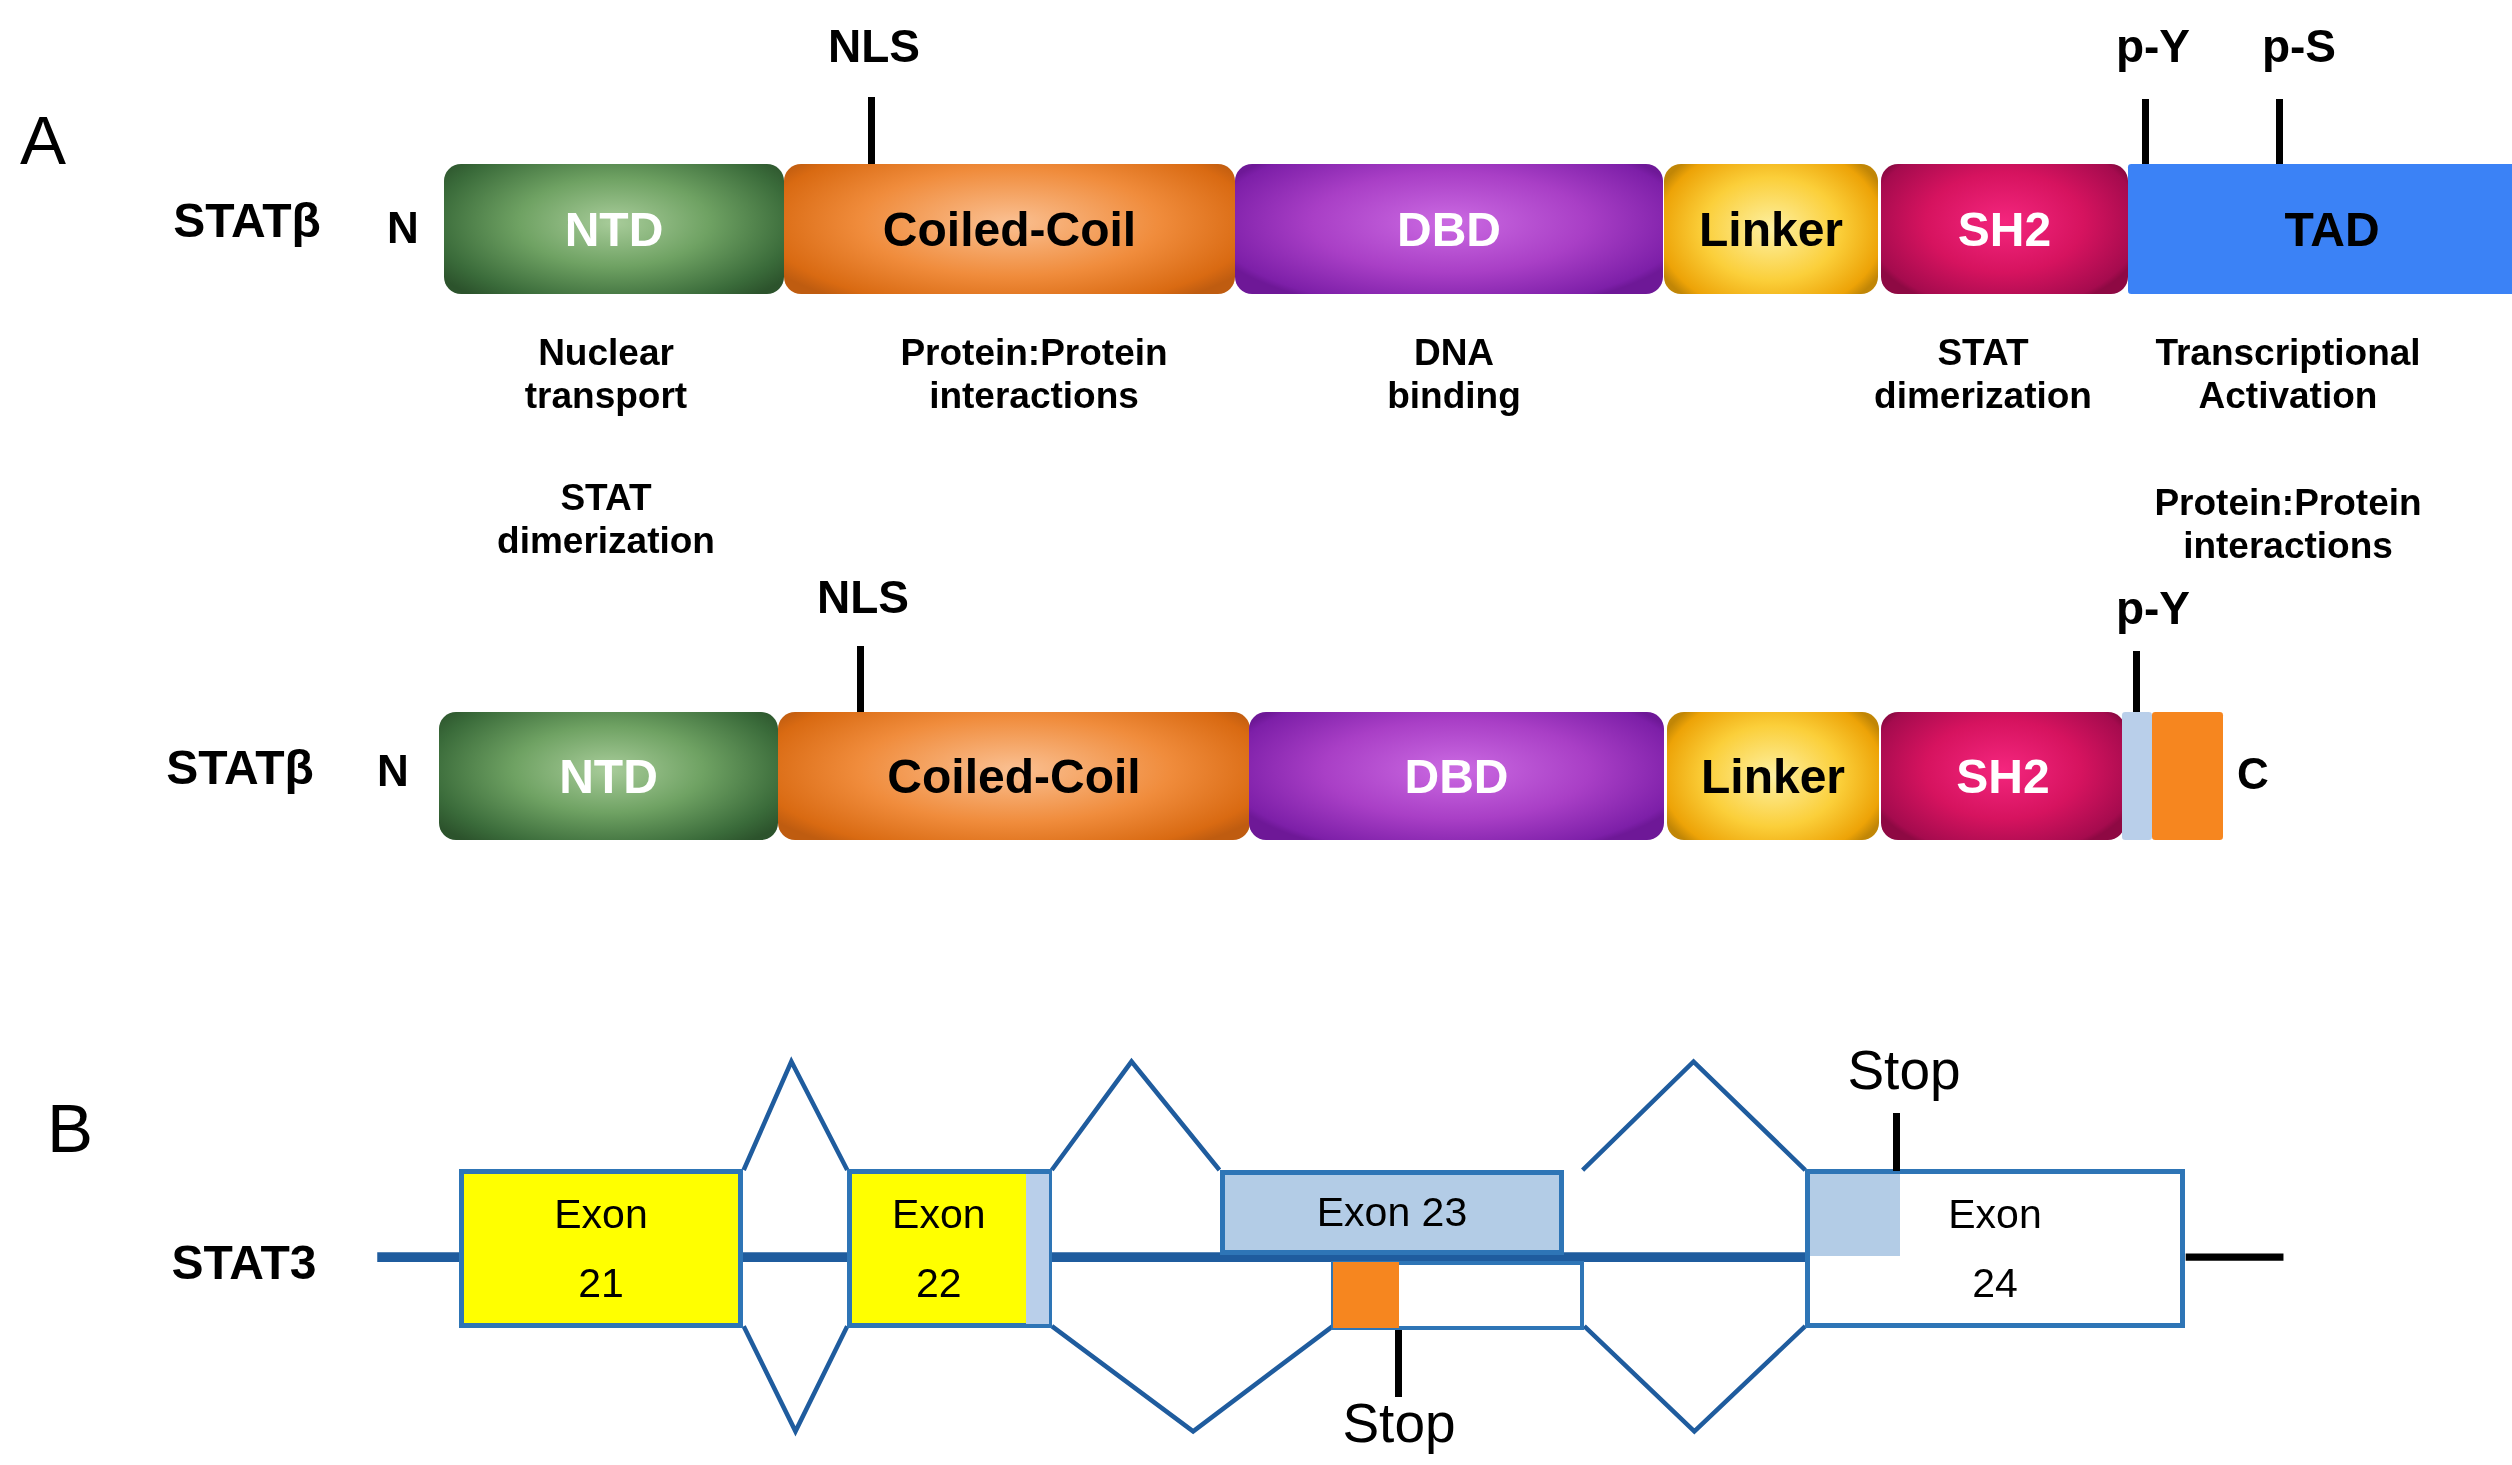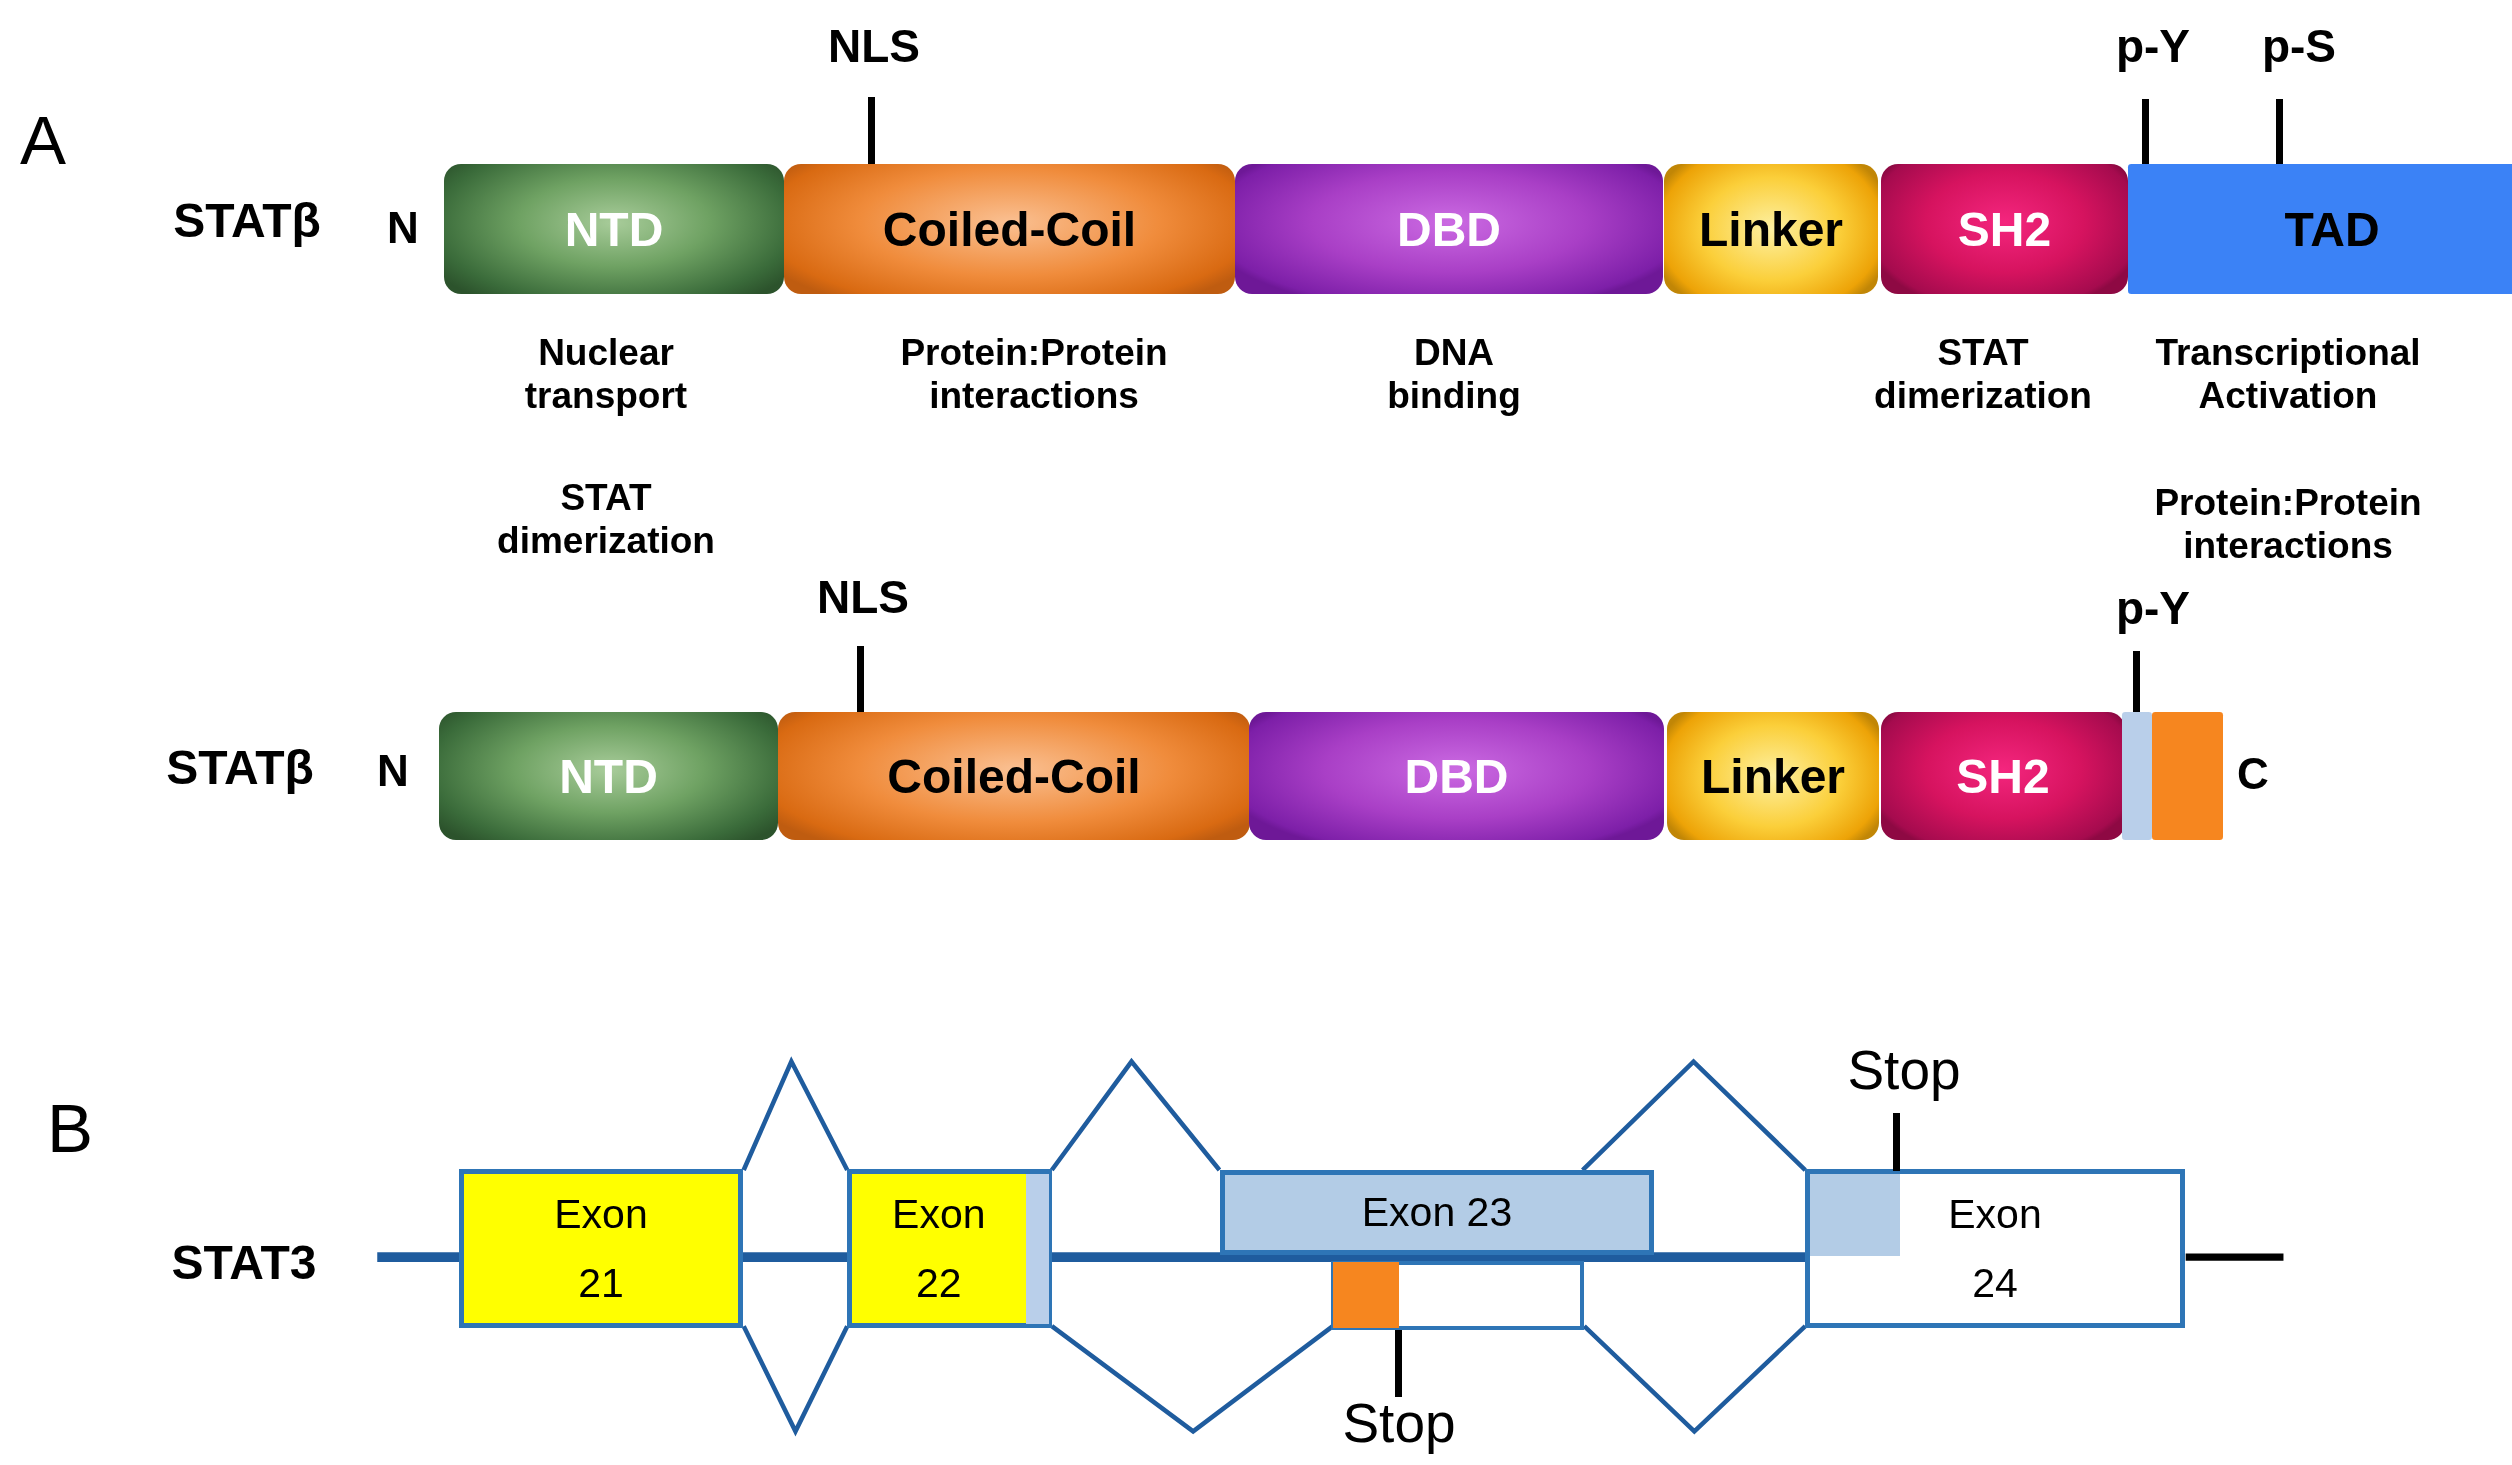--- a/index.html
+++ b/index.html
@@ -112,21 +112,21 @@
     <polyline points="1928,1614 2062,1742 2197,1614" fill="none" stroke="#1f5c9e" stroke-width="5.5"></polyline>
   </svg>
 
   <div class="exon-box" style="left: 459px; top: 1169px; width: 284px; height: 159px; background: rgb(255, 255, 0);">Exon
 21</div>
 
   <div class="exon-box" style="left: 847px; top: 1169px; width: 205px; height: 159px; padding-right: 21.4px; background: rgb(255, 255, 0);">Exon
 22</div>
   <div class="abs" style="left: 1026px; top: 1174px; width: 23px; height: 150px; background: rgb(185, 207, 234);"></div>
 
-  <div class="exon-box" style="left: 1220px; top: 1170px; width: 434px; height: 85px; background: rgb(179, 204, 230);">Exon 23</div>
+  <div class="exon-box" style="left: 1220px; top: 1170px; width: 344px; height: 85px; background: rgb(179, 204, 230);">Exon 23</div>
 
   <div class="exon-box" style="left:1331px;top:1261px;width:253px;height:69px;border-width:4.1px;background:#ffffff;"></div>
   <div class="abs" style="left: 1333px; top: 1262px; width: 66px; height: 66px; background: rgb(246, 134, 31);"></div>
 
   <div class="exon-box" style="left:1805px;top:1169px;width:380px;height:159px;background:#ffffff;">Exon
 24</div>
   <div class="abs" style="left: 1810px; top: 1174px; width: 90px; height: 82px; background: rgb(179, 204, 230);"></div>
 
   <div class="ctr stop-label" style="left:1904px;top:1070px;">Stop</div>
   <div class="tick" style="left:1893px;top:1113px;height:58px;"></div>

